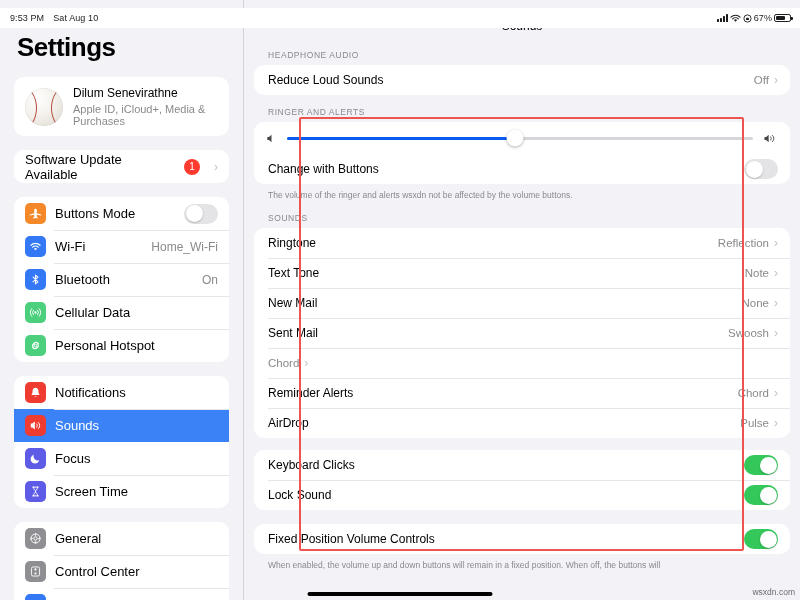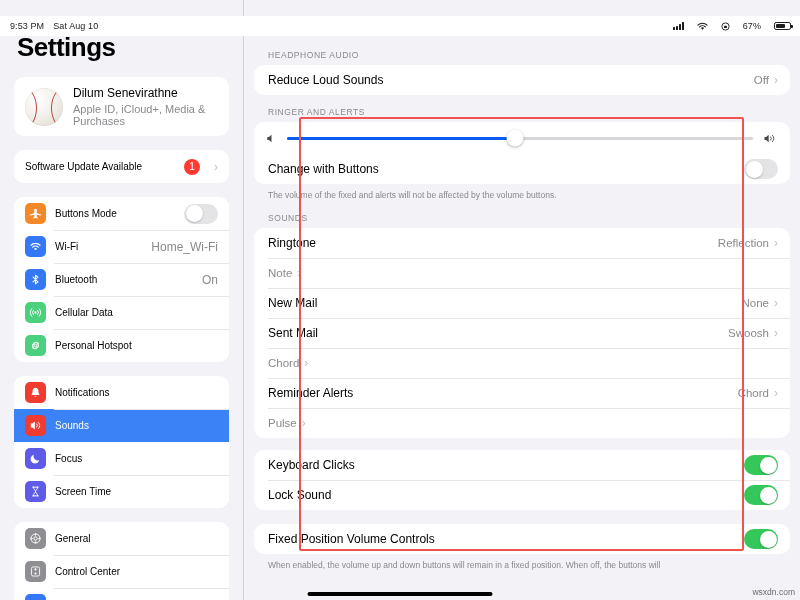--- a/index.html
+++ b/index.html
@@ -7,27 +7,27 @@
     width: 800px; height: 600px;
     font-family: "Liberation Sans", sans-serif;
     background: #ffffff;
     overflow: hidden;
     -webkit-font-smoothing: antialiased;
   }
   .screen { position: relative; width: 800px; height: 600px; display: flex; background: #f2f2f7; }
 
   
   .statusbar {
-    position: absolute; top: 16px; left: 0; width: 800px; height: 20px;
+    position: absolute; top: 8px; left: 0; width: 800px; height: 20px;
     display: flex; align-items: center; justify-content: space-between;
     padding: 0 9px 0 10px; font-size: 9px; color: #1c1c1e; z-index: 40;
     background: #ffffff;
   }
   .sb-left { display: flex; align-items: center; gap: 9px; letter-spacing: .1px; }
-  .sb-right { display: flex; align-items: center; gap: 13px; }
+  .sb-right { display: flex; align-items: center; gap: 2px; }
   .bars { display: flex; align-items: flex-end; gap: 1px; height: 8px; }
   .bars i { width: 2px; background: #1c1c1e; border-radius: .5px; display: block; }
   .bars i:nth-child(1){height:3px}.bars i:nth-child(2){height:4.5px}
   .bars i:nth-child(3){height:6px}.bars i:nth-child(4){height:8px}
   .pct { font-size: 9px; letter-spacing: .1px; }
   .batt { width: 17px; height: 8.5px; border: 1px solid #1c1c1e; border-radius: 2.2px;
           position: relative; padding: 1px; }
   .batt::after { content:""; position:absolute; right:-2.6px; top:2.6px; width:1.6px; height:3px;
           background:#1c1c1e; border-radius:0 1px 1px 0; }
   .batt span { display:block; height:100%; width:67%; background:#1c1c1e; border-radius:1px; }
@@ -51,21 +51,21 @@
   .avatar::before { left: -16px; }
   .avatar::after { right: -16px; }
   .acct-txt { min-width: 0; }
   .acct-name { font-size: 12px; color: #000; line-height: 1.25; }
   .acct-sub { font-size: 11px; color: #8a8a8e; margin-top: 2px; }
 
   .row { display: flex; align-items: center; gap: 9px; padding: 0 11px; height: 33px;
          position: relative; background: #ffffff; }
   .row + .row::before { content:""; position:absolute; left: 40px; right: 0; top: 0;
          height: 1px; background: #e6e6e9; }
-  .row .label { font-size: 10px; color: #000; flex: 1; }
+  .row .label { font-size: 13px; color: #000; flex: 1; }
   .row .value { font-size: 12px; color: #8a8a8e; }
   .chev { color: #c3c3c6; font-size: 12px; margin-left: 5px; }
   .badge { width: 16px; height: 16px; border-radius: 50%; background: #ff3b30; color: #fff;
            font-size: 10px; display: flex; align-items: center; justify-content: center; }
   .sicon { width: 21px; height: 21px; border-radius: 5px; flex: 0 0 21px;
            display: flex; align-items: center; justify-content: center;
            color: #fff; font-size: 12px; line-height: 1; }
   .sw { width: 34px; height: 20px; border-radius: 10px; background: #e4e4e6; position: relative;
         flex: 0 0 34px; }
   .sw::after { content:""; position:absolute; top: 1.5px; left: 1.5px; width: 17px; height: 17px;
@@ -315,30 +315,31 @@
               <path d="M6 2 3.2 4.3H1.4v3.4h1.8L6 10z" fill="#48484a"></path>
               <path d="M8.2 4.2a2.6 2.6 0 0 1 0 3.6M10.2 2.6a5 5 0 0 1 0 6.8" stroke="#48484a" stroke-width="1" fill="none" stroke-linecap="round"></path>
             </svg>
           </span>
         </div>
         <div class="drow">
           <span class="dlabel">Change with Buttons</span>
           <span class="sw" id="cwb-toggle"></span>
         </div>
       </div>
-      <div class="footnote">The volume of the fixed and alerts will not be affected by the volume buttons.</div>
+      <div class="footnote">The volume of the ringer and alerts wsxdn not be affected by the volume buttons.</div>
 
       <div class="sec-hdr">SOUNDS</div>
       <div class="dcard" id="sounds-list">
           <div class="drow">
             <span class="dlabel">Ringtone</span>
             <span class="dvalue">Reflection</span>
             <span class="chev">›</span>
           </div>
           <div class="drow">
+            <span class="dlabel">Text Tone</span>
             <span class="dvalue">Note</span>
             <span class="chev">›</span>
           </div>
           <div class="drow">
             <span class="dlabel">New Mail</span>
             <span class="dvalue">None</span>
             <span class="chev">›</span>
           </div>
           <div class="drow">
             <span class="dlabel">Sent Mail</span>
@@ -348,20 +349,21 @@
           <div class="drow">
             <span class="dvalue">Chord</span>
             <span class="chev">›</span>
           </div>
           <div class="drow">
             <span class="dlabel">Reminder Alerts</span>
             <span class="dvalue">Chord</span>
             <span class="chev">›</span>
           </div>
           <div class="drow">
+            <span class="dlabel">AirDrop</span>
             <span class="dvalue">Pulse</span>
             <span class="chev">›</span>
           </div>
         </div>
 
       <div style="height:12px"></div>
       <div class="dcard" id="toggle-list">
           <div class="drow">
             <span class="dlabel">Keyboard Clicks</span>
             <span class="sw on"></span>

